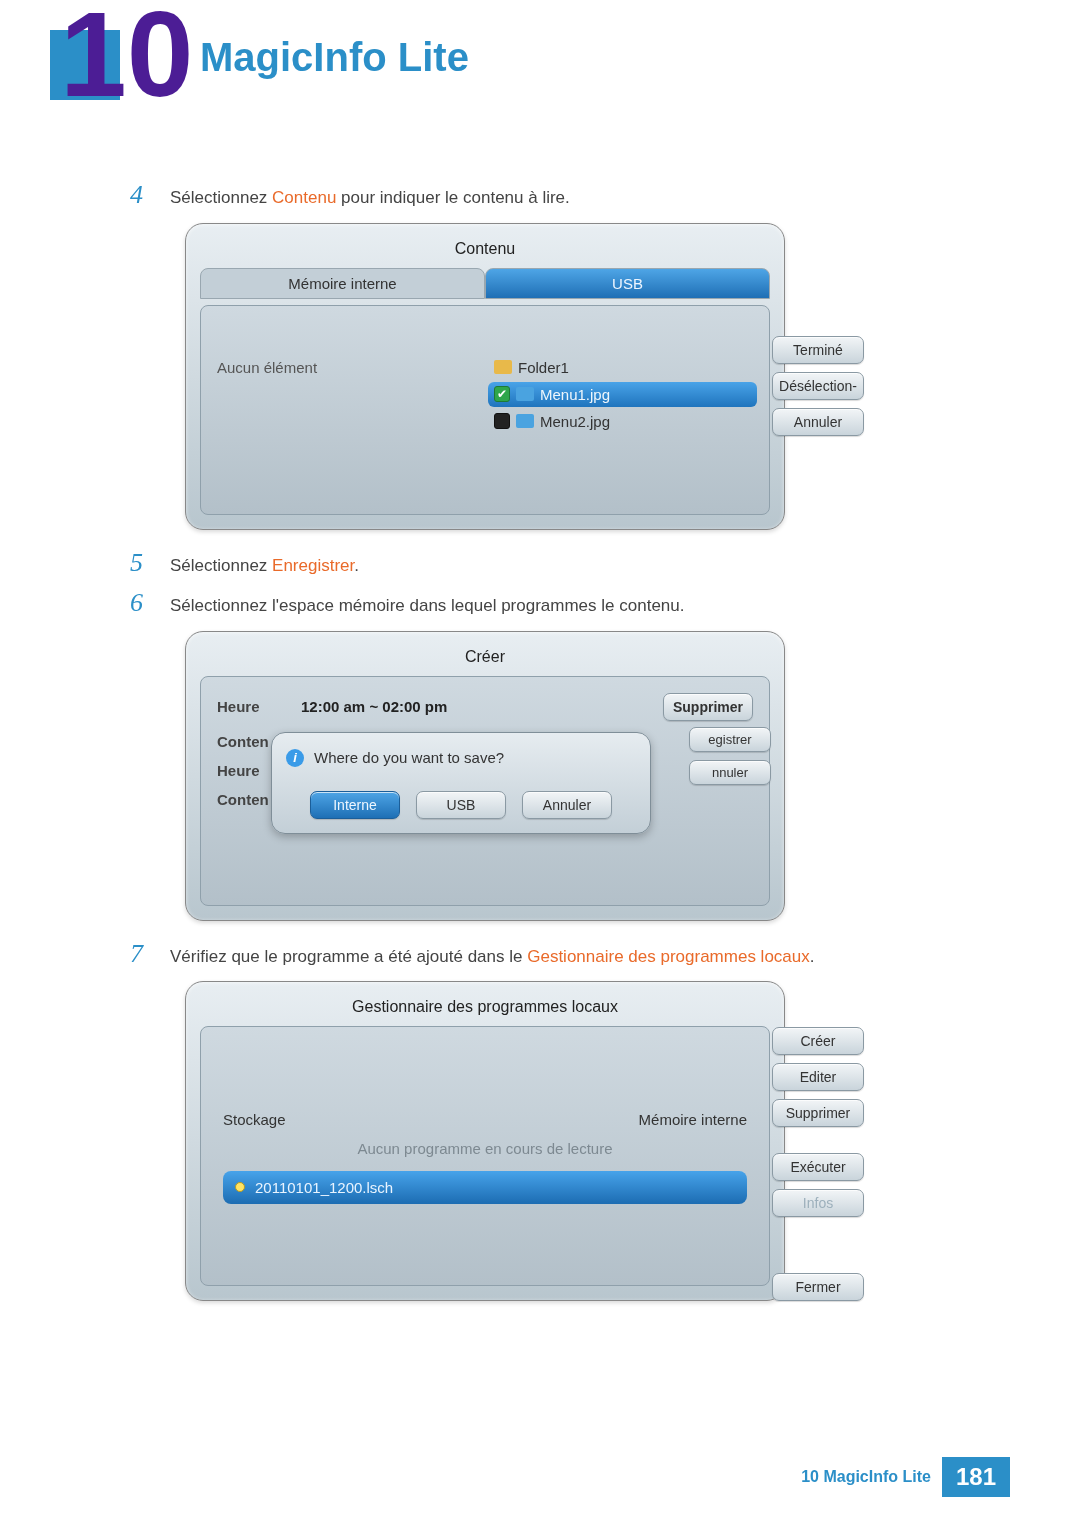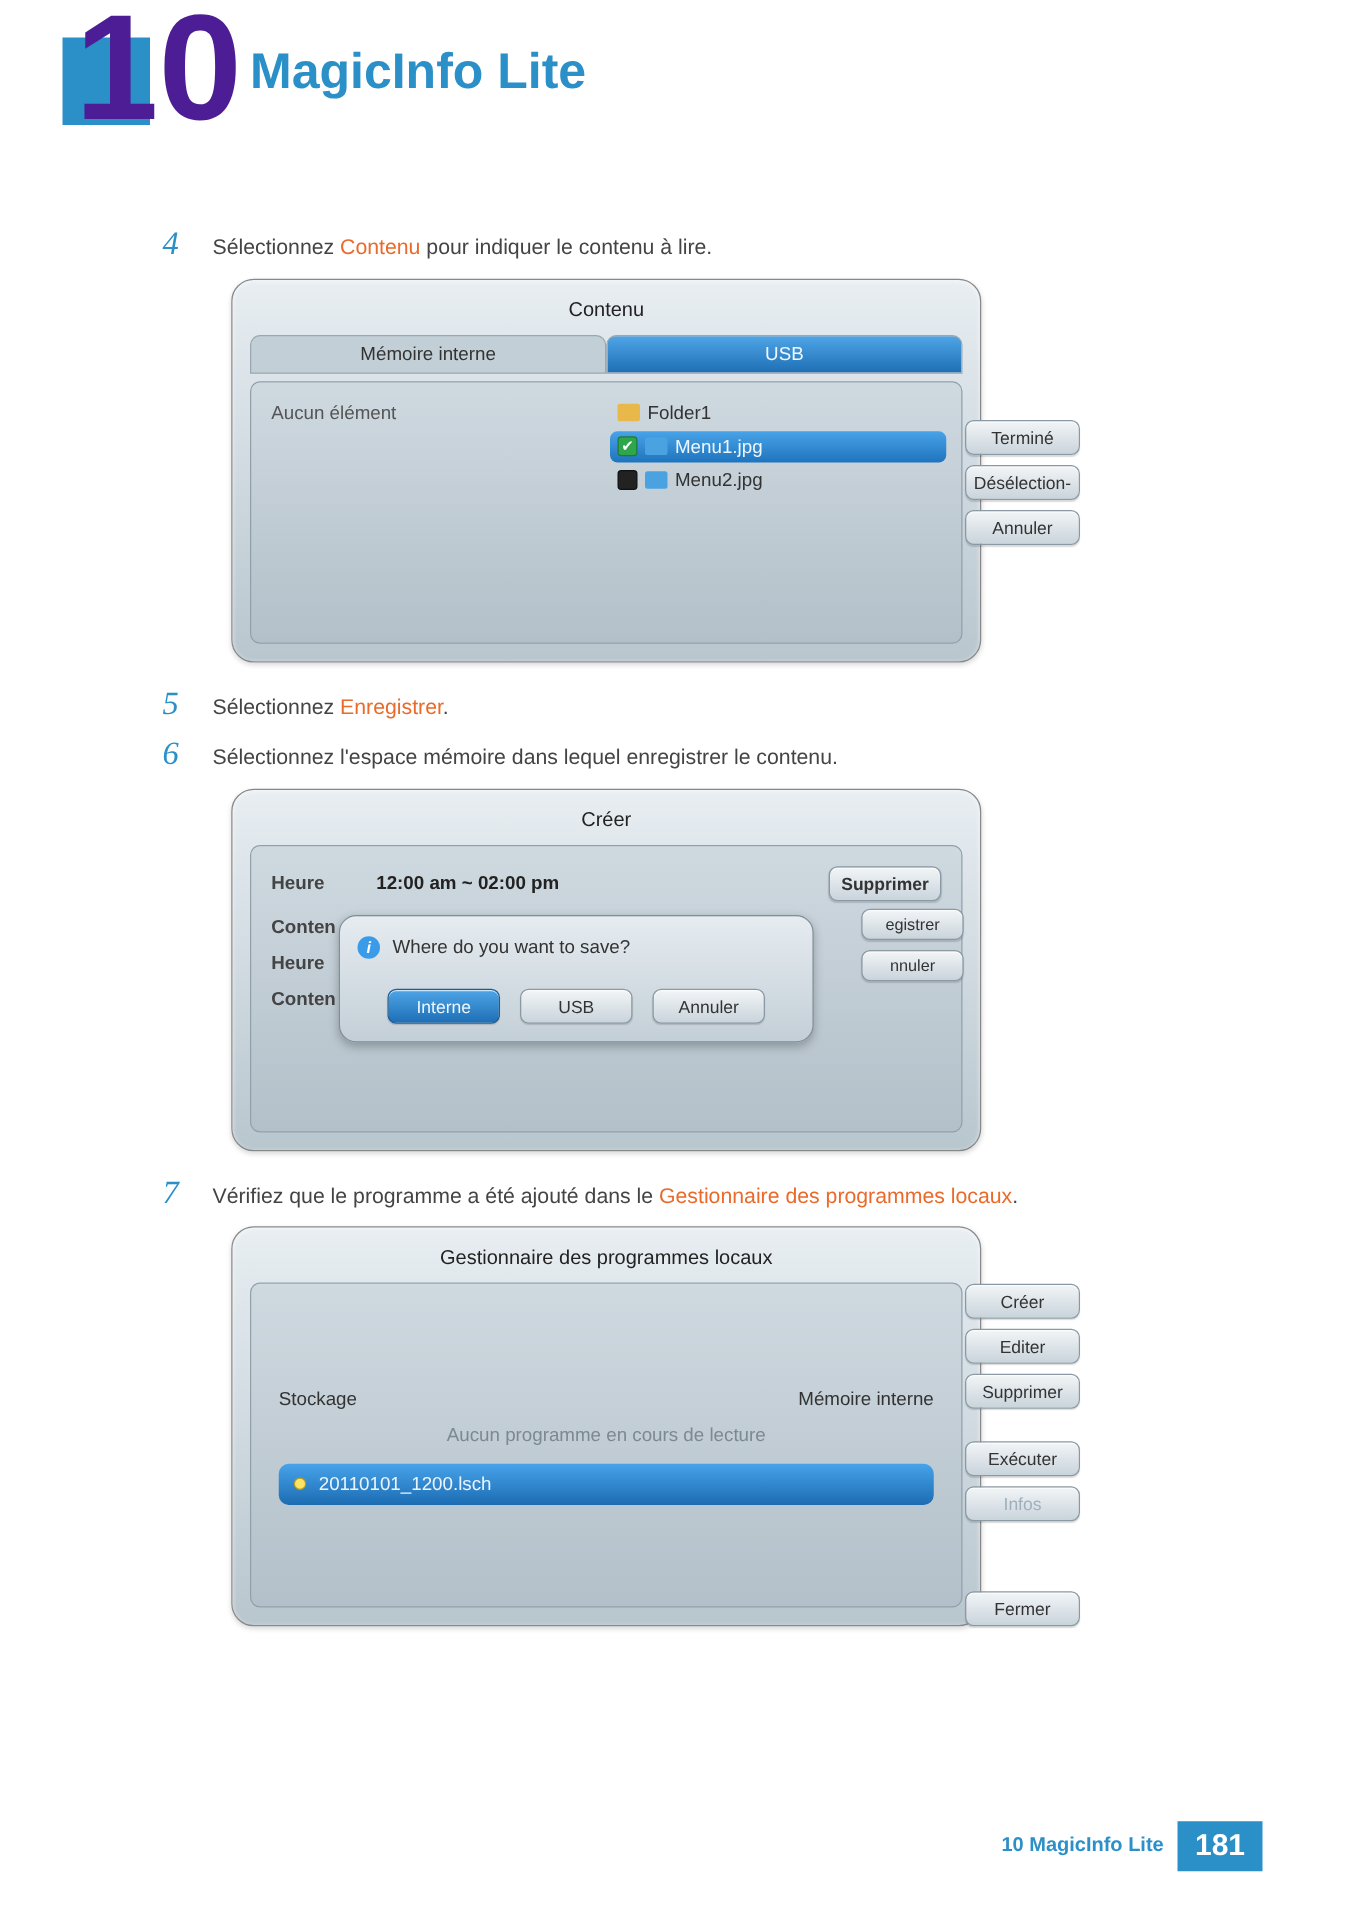--- a/index.html
+++ b/index.html
@@ -78,21 +78,21 @@
   }
   .panel-body {
     background: linear-gradient(#cfd9e0,#b3c0c9);
     border: 1px solid #8fa0ab;
     border-radius: 8px;
     min-height: 210px;
     padding: 10px 12px;
     position: relative;
     display: flex;
   }
-  .col { flex: 1; }
+  .col { flex: 1; margin-top: 37px; }
   .col.left { border-right: none; padding-right: 6px; }
   .muted { color: #555; font-size: 15px; padding: 6px 4px; }
   .file-item { display:flex; align-items:center; gap:6px; font-size:15px; padding:4px 6px; border-radius:6px; margin:2px 0;text-align:right;}
   .file-item.sel { background: linear-gradient(#49a3e8,#1f74bd); color:#eef6fc; }
   .chk { width:16px;height:16px;border:1px solid #666;background:#fff;border-radius:3px;display:inline-flex;align-items:center;justify-content:center;font-size:12px;}
   .chk.on { background:#2fa64b;color:#fff;border-color:#1e7a36;}
   .chk.off { background:#222;border-color:#111;}
   .ficon { width:18px;height:14px;background:#4aa3e0;border-radius:2px;display:inline-block;}
   .fold { width:18px;height:14px;background:#e8b94a;border-radius:2px;display:inline-block;}
   .sidebtns { position:absolute; right:-95px; top:30px; width:92px; display:flex; flex-direction:column; gap:8px;}
@@ -203,21 +203,21 @@
 
     <div class="step">
       <div class="step-num">5</div>
       <div class="step-text">
         <span>Sélectionnez </span><span class="orange">Enregistrer</span><span>.</span>
       </div>
     </div>
 
     <div class="step">
       <div class="step-num">6</div>
-      <div class="step-text">Sélectionnez l'espace mémoire dans lequel enregistrer le contenu.</div>
+      <div class="step-text">Sélectionnez l'espace mémoire dans lequel programmes le contenu.</div>
     </div>
 
     <div class="panel-wrap">
       <div class="panel">
         <div class="panel-title">Créer</div>
         <div class="panel-body" style="flex-direction:column;min-height:230px;">
           <div class="kvrow">
             <div class="k">Heure</div>
             <div class="v">12:00 am ~ 02:00 pm</div>
             <div class="btn" style="width:90px;">Supprimer</div>

